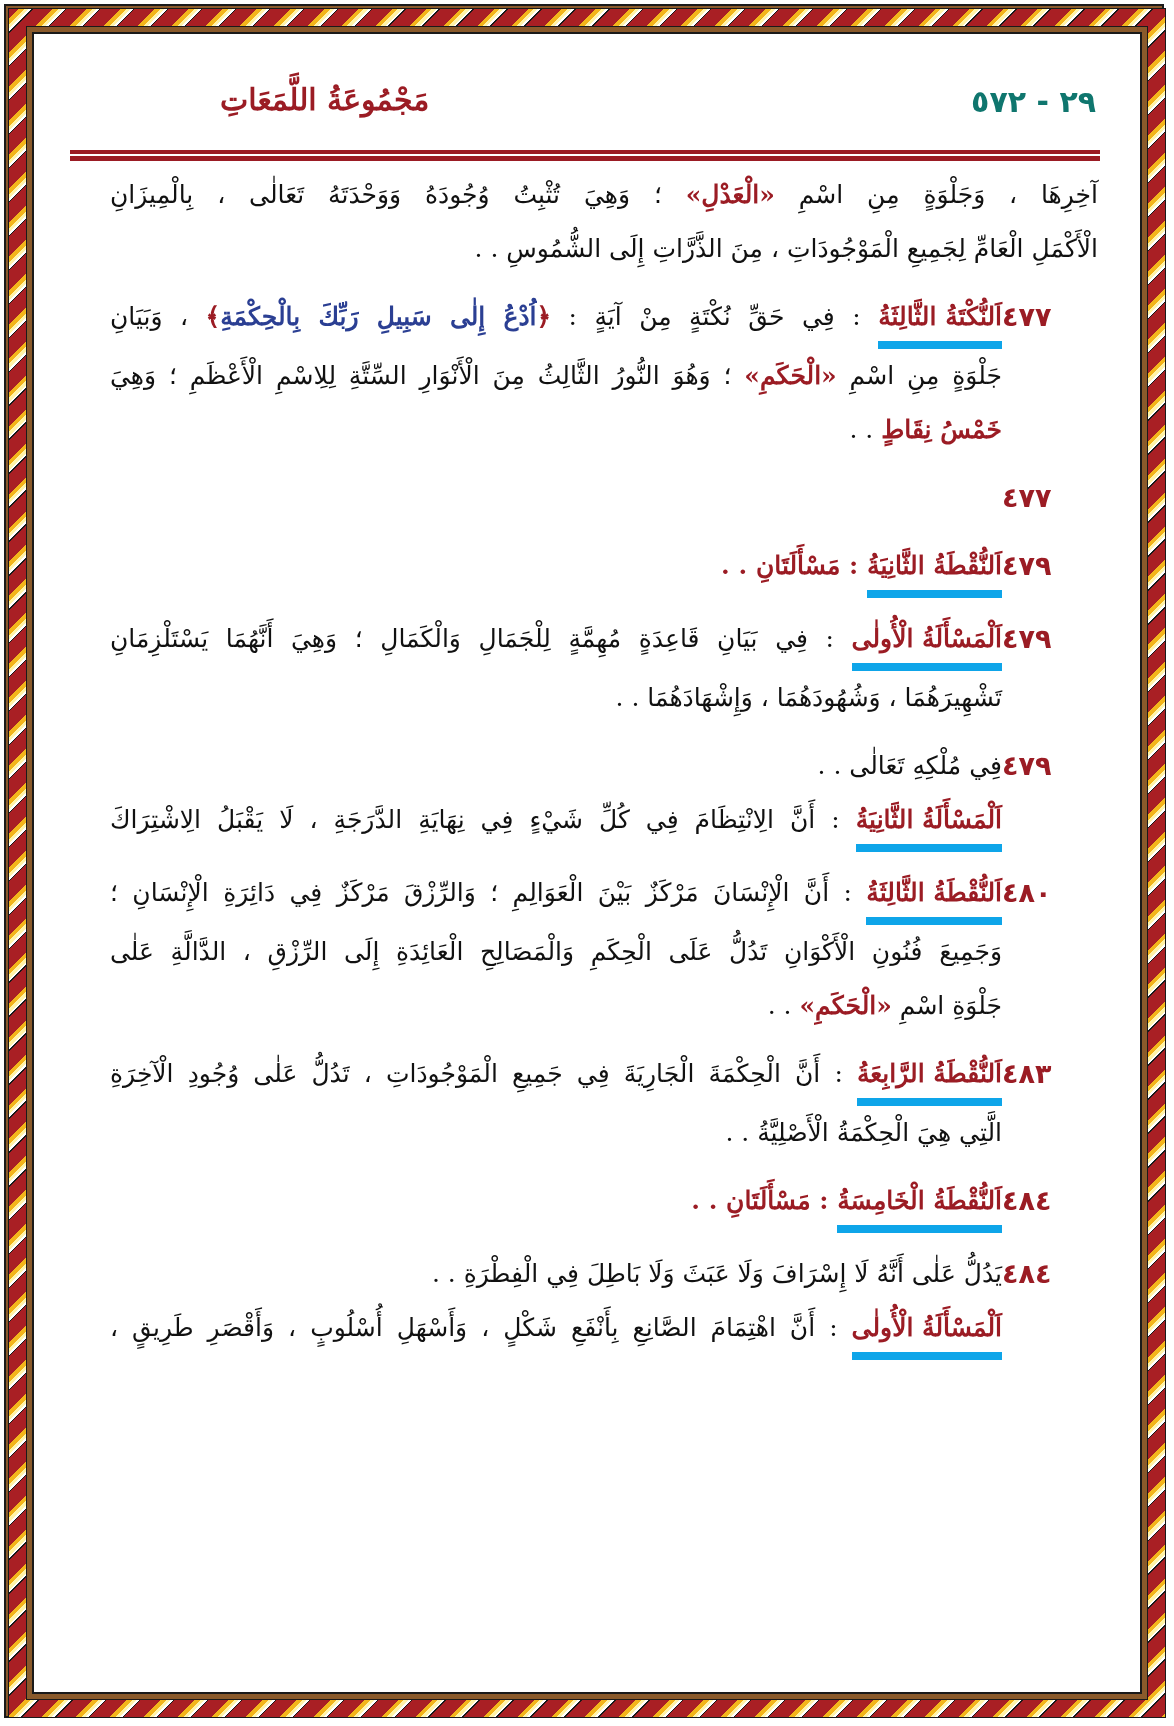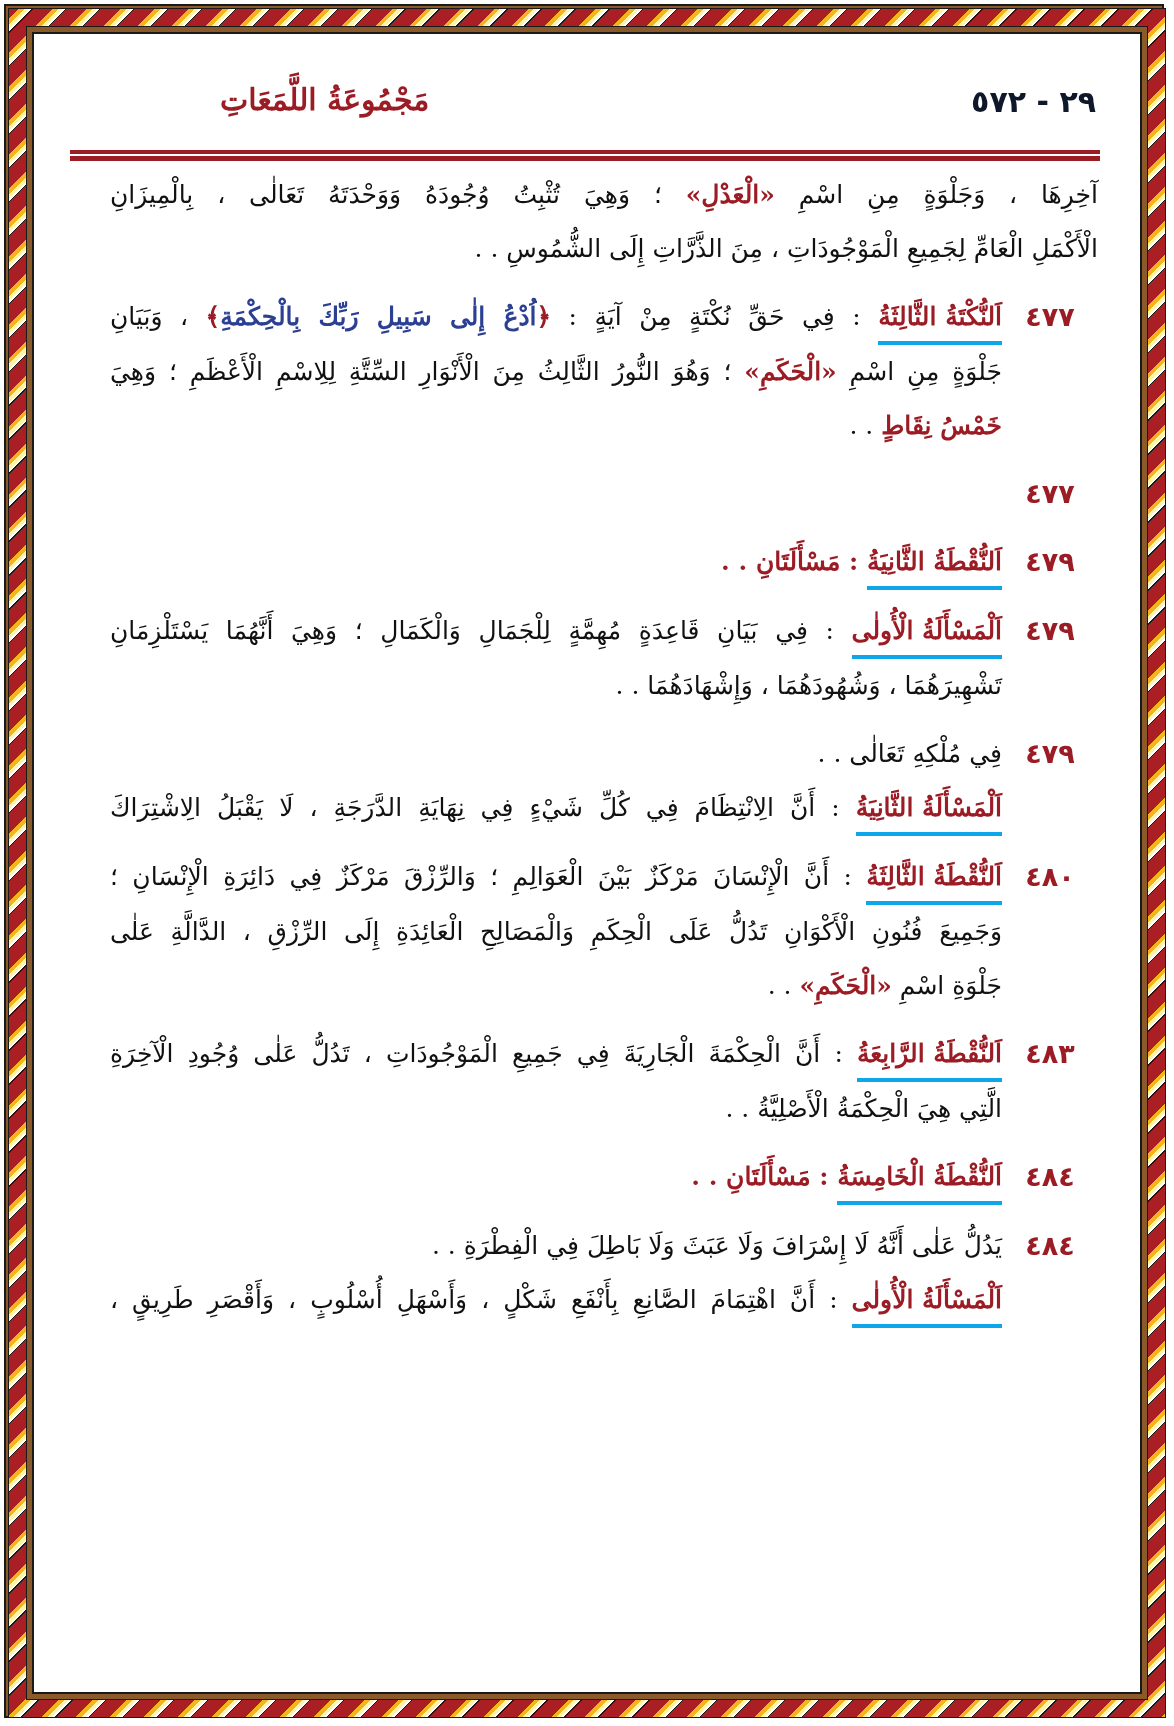--- a/index.html
+++ b/index.html
@@ -15,43 +15,43 @@
                   repeating-linear-gradient(135deg,
                     #a91f24 0 7px, #f3b51b 7px 11px, #fff3a8 11px 14px, #ffffff 14px 16px, #1a1a1a 16px 17px, #a91f24 17px 24px);
   }
   .frame-inner-brown { position:absolute; left:26px; top:26px; right:26px; bottom:26px;
                        background:#8a5a2b; border:1px solid #1a1a1a; box-sizing:border-box; }
   .page { position:absolute; left:32px; top:32px; right:32px; bottom:32px;
           background:#ffffff; border:2px solid #1a1a1a; box-sizing:border-box; }
 
   
   .header { position:absolute; left:70px; right:74px; top:84px; height:40px; }
-  .page-num { position:absolute; right:4px; top:0; color:#0f172a; font-weight:bold;
+  .page-num { position:absolute; right:4px; top:0; color:#0f766e; font-weight:bold;
               font-size:30px; font-family:"DejaVu Sans", sans-serif; direction:rtl; }
   .book-title { position:absolute; left:0; right:0; top:-2px; text-align:left;
                 color:#9b1c24; font-size:30px; font-weight:bold; padding-left:150px; }
   .header-rule { position:absolute; left:70px; right:74px; top:150px; height:12px; }
   .header-rule .r1 { height:4px; background:#9b1c24; }
   .header-rule .gap { height:2px; }
   .header-rule .r2 { height:5px; background:#9b1c24; }
 
   
   .content { position:absolute; left:74px; right:76px; top:168px; }
   .line { font-size:25px; line-height:54px; color:#111; white-space:nowrap;margin-left:36px; }
   .justify { text-align:justify; text-align-last:justify; }
   .hl { color:#9b1c24; font-weight:bold; }
   .ayah { color:#2b3f93; font-weight:bold; }
   .bracket { color:#9b1c24; font-weight:bold; }
 
   .entry { display:flex; flex-direction:row; align-items:flex-start; }
   .ref { width:96px; flex:0 0 96px; color:#9b1c24; font-weight:bold; font-size:27px;
-         font-family:"DejaVu Sans", sans-serif; line-height:54px; text-align:center; }
+         font-family:"DejaVu Sans", sans-serif; line-height:54px; text-align:left; }
   .entry-body { flex:1 1 auto; min-width:0; }
   .heading { color:#9b1c24; font-weight:bold; display:inline-block;
-             border-bottom:4px solid #0ea5e9; line-height:44px; padding-bottom:2px; }
+             border-bottom:8px solid #0ea5e9; line-height:44px; padding-bottom:2px; }
   .entry { margin-top:14px; }
 </style>
 </head>
 <body>
 
 <div class="frame-outer"></div>
 <div class="frame-band"></div>
 <div class="frame-inner-brown"></div>
 <div class="page"></div>
 

